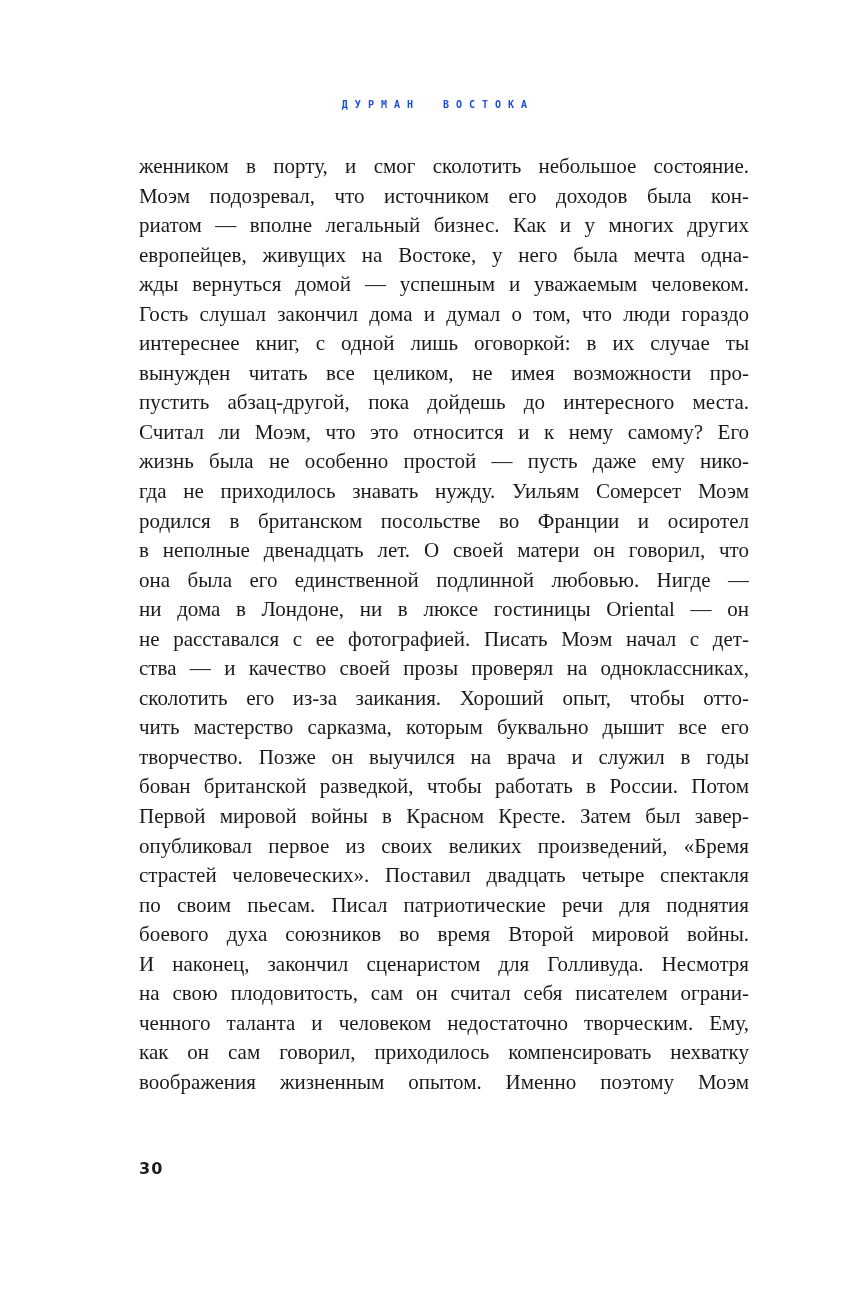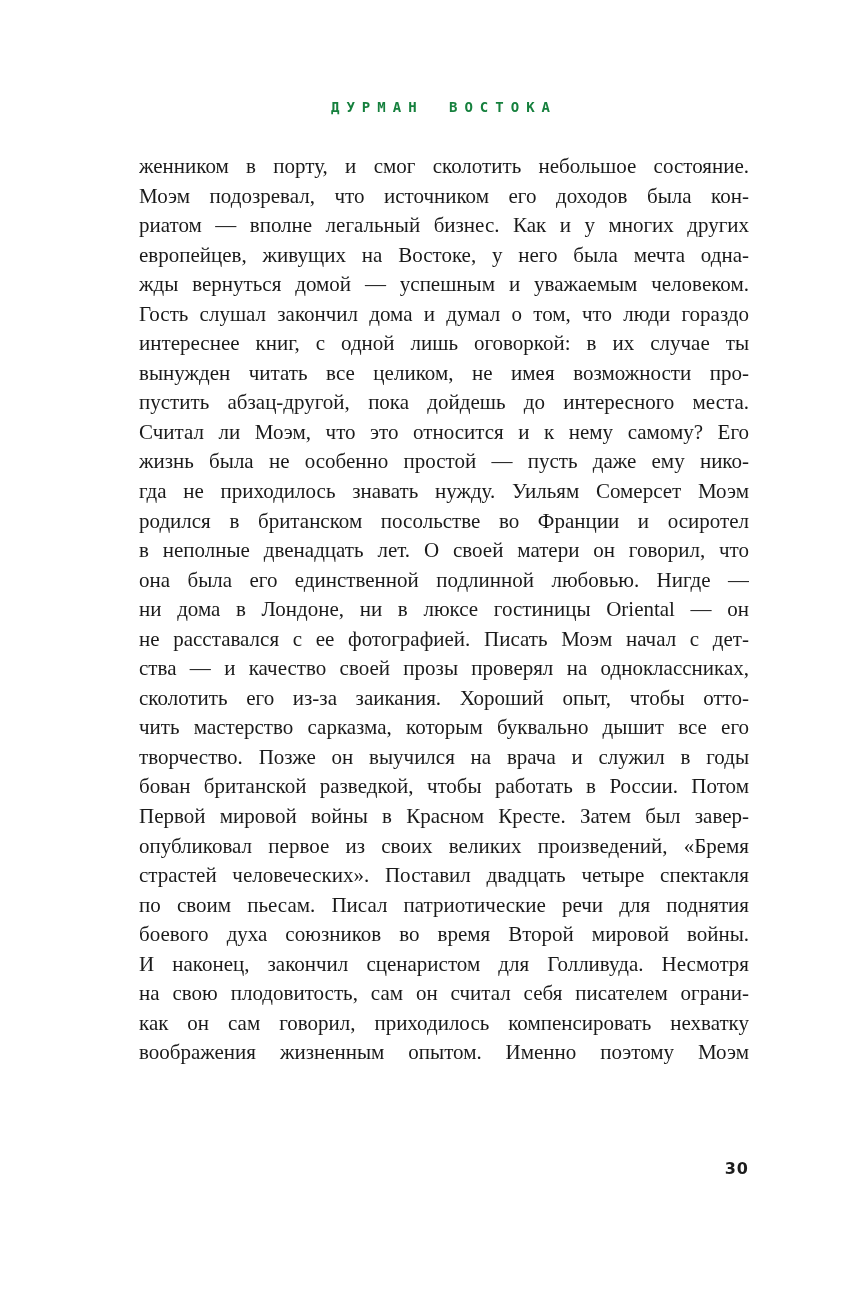--- a/index.html
+++ b/index.html
@@ -12,29 +12,29 @@
     width: 862px;
     height: 1299px;
     background: #ffffff;
     overflow: hidden;
     font-family: "Liberation Serif", serif;
     color: #161616;
   }
   .running-head {
     position: absolute;
     top: 99px;
-    left: 139px;
+    left: 133px;
     width: 610px;
     text-align: center;
     font-family: "DejaVu Sans Mono", monospace;
-    font-size: 14px;
+    font-size: 10px;
     font-weight: 600;
     letter-spacing: 7px;
     word-spacing: 10px;
-    color: #15803d;
+    color: #1d4ed8;
     white-space: nowrap;
   }
   .body-text {
     position: absolute;
     top: 152px;
     left: 139px;
     width: 610px;
     font-size: 21px;
     line-height: 29.55px;
     color: #1a1a1a;
@@ -44,21 +44,21 @@
     text-align-last: justify;
     white-space: normal;
     overflow: hidden;
     height: 29.55px;
   }
   .folio {
     position: absolute;
     top: 1159px;
     left: 139px;
     width: 610px;
-    text-align: right;
+    text-align: left;
     font-family: "DejaVu Sans", sans-serif;
     font-size: 16px;
     font-weight: 700;
     letter-spacing: 1px;
     color: #1c1c1c;
   }
 </style>
 </head>
 <body>
 
@@ -88,18 +88,19 @@
       <div class="line">чить мастерство сарказма, которым буквально дышит все его</div>
       <div class="line">творчество. Позже он выучился на врача и служил в годы</div>
       <div class="line">бован британской разведкой, чтобы работать в России. Потом</div>
       <div class="line">Первой мировой войны в Красном Кресте. Затем был завер-</div>
       <div class="line">опубликовал первое из своих великих произведений, «Бремя</div>
       <div class="line">страстей человеческих». Поставил двадцать четыре спектакля</div>
       <div class="line">по своим пьесам. Писал патриотические речи для поднятия</div>
       <div class="line">боевого духа союзников во время Второй мировой войны.</div>
       <div class="line">И наконец, закончил сценаристом для Голливуда. Несмотря</div>
       <div class="line">на свою плодовитость, сам он считал себя писателем ограни-</div>
+      <div class="line">ченного таланта и человеком недостаточно творческим. Ему,</div>
       <div class="line">как он сам говорил, приходилось компенсировать нехватку</div>
       <div class="line">воображения жизненным опытом. Именно поэтому Моэм</div>
     </div>
 
   <div class="folio">30</div>
 </div>
 
 </body></html>

